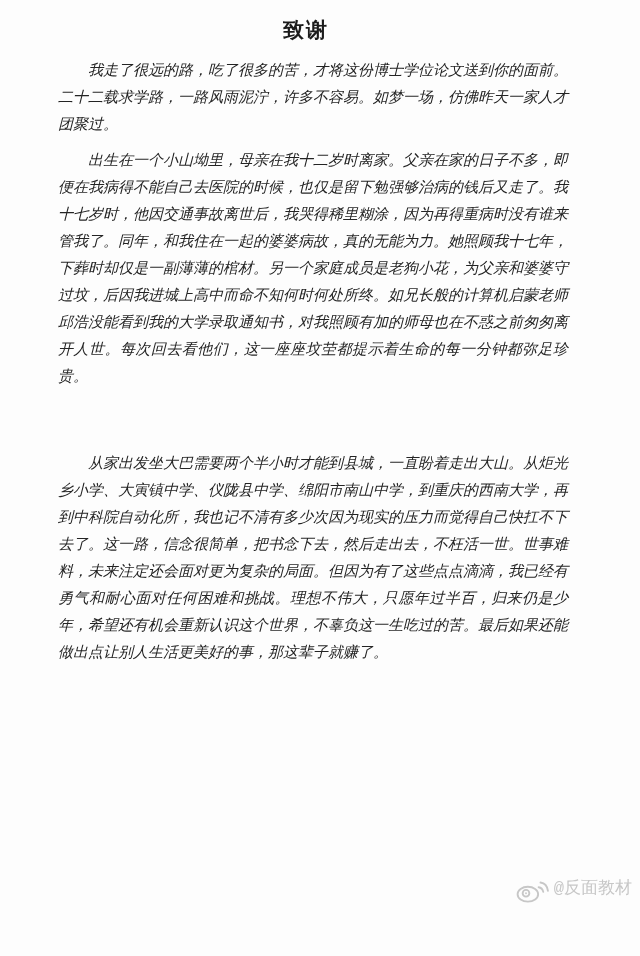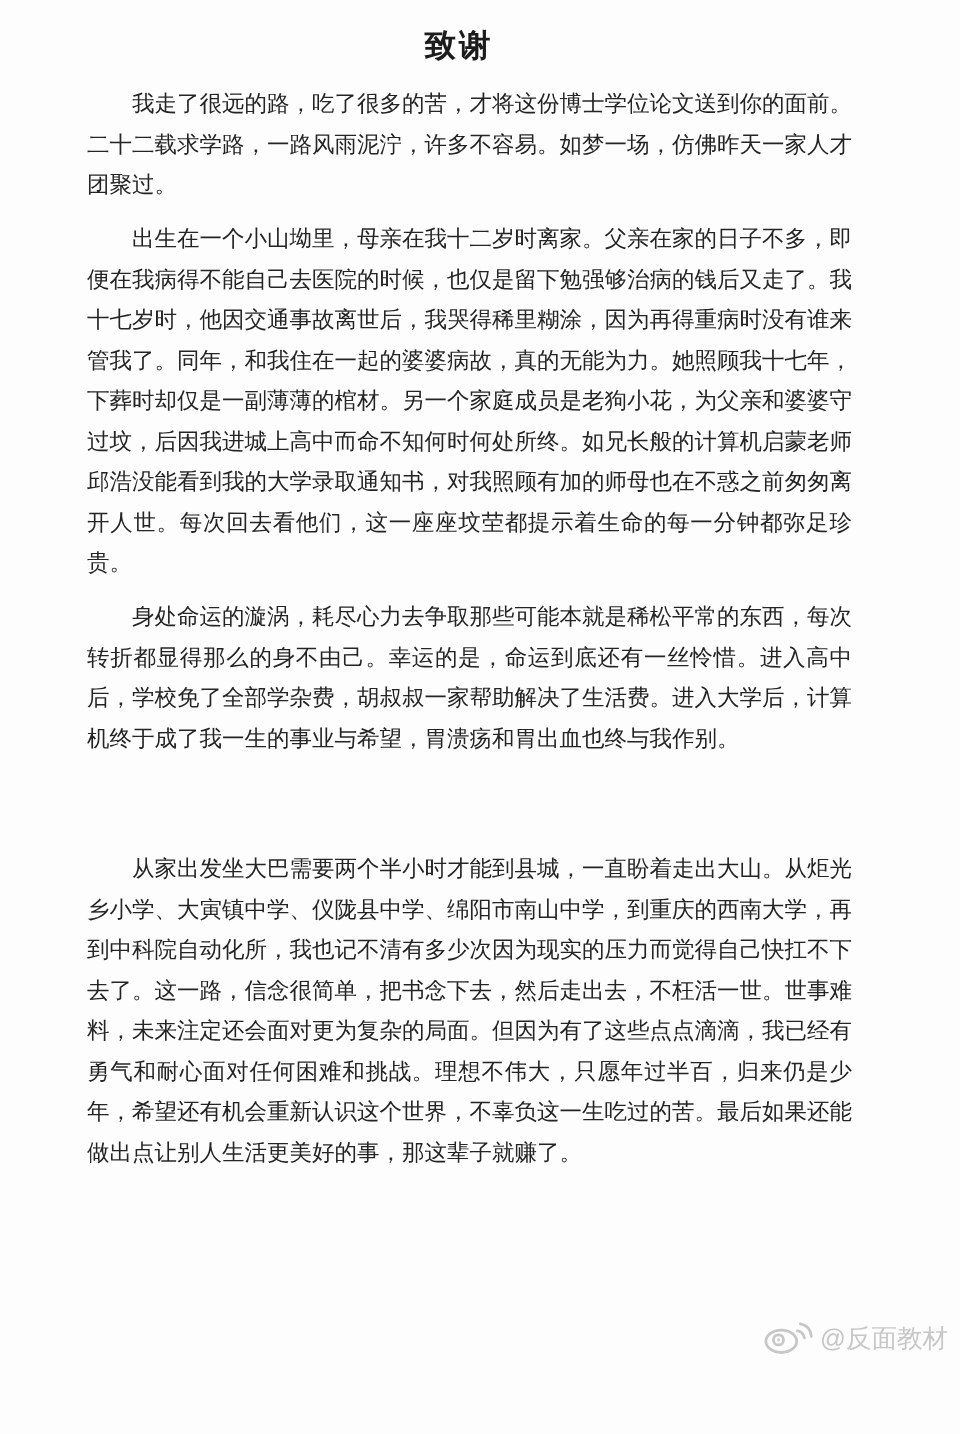--- a/index.html
+++ b/index.html
@@ -26,34 +26,35 @@
     margin: 2px 14px 13px 0;
     color: #1c1c1c;
   }
   .para {
     font-size: 15px;
     line-height: 27px;
     text-align: justify;
     text-indent: 2em;
     margin: 0 0 9px 0;
     color: #242424;
+    font-style: italic;
   }
   .gap-before {
     margin-top: 60px;
   }
   .watermark {
     position: absolute;
     right: 8px;
     bottom: 4px;
     display: flex;
-    align-items: flex-end;
+    align-items: flex-start;
     gap: 2px;
     color: #c7c7c7;
     font-size: 17px;
-    font-family: Liberation Sans, sans-serif;
+    font-family: Liberation Mono, monospace;
     user-select: none;
   }
   .weibo-glyph {
     display: inline-block;
     width: 38px;
     height: 28px;
   }
 </style>
 </head>
 <body>
@@ -61,21 +62,20 @@
 <div class="page">
 
   <h1 class="doc-title">致谢</h1>
 
   <p class="para">我走了很远的路，吃了很多的苦，才将这份博士学位论文送到你的面前。二十二载求学路，一路风雨泥泞，许多不容易。如梦一场，仿佛昨天一家人才团聚过。</p>
 
   <p class="para">出生在一个小山坳里，母亲在我十二岁时离家。父亲在家的日子不多，即便在我病得不能自己去医院的时候，也仅是留下勉强够治病的钱后又走了。我十七岁时，他因交通事故离世后，我哭得稀里糊涂，因为再得重病时没有谁来管我了。同年，和我住在一起的婆婆病故，真的无能为力。她照顾我十七年，下葬时却仅是一副薄薄的棺材。另一个家庭成员是老狗小花，为父亲和婆婆守过坟，后因我进城上高中而命不知何时何处所终。如兄长般的计算机启蒙老师邱浩没能看到我的大学录取通知书，对我照顾有加的师母也在不惑之前匆匆离开人世。每次回去看他们，这一座座坟茔都提示着生命的每一分钟都弥足珍贵。</p>
 
 
 
-  <p class="para">身处命运的漩涡，耗尽心力去争取那些可能本就是稀松平常的东西，每次转折都显得那么的身不由己。幸运的是，命运到底还有一丝怜惜。进入高中后，学校免了全部学杂费，胡叔叔一家帮助解决了生活费。进入大学后，计算机终于成了我一生的事业与希望，胃溃疡和胃出血也终与我作别。</p>
 
   <p class="para gap-before">从家出发坐大巴需要两个半小时才能到县城，一直盼着走出大山。从炬光乡小学、大寅镇中学、仪陇县中学、绵阳市南山中学，到重庆的西南大学，再到中科院自动化所，我也记不清有多少次因为现实的压力而觉得自己快扛不下去了。这一路，信念很简单，把书念下去，然后走出去，不枉活一世。世事难料，未来注定还会面对更为复杂的局面。但因为有了这些点点滴滴，我已经有勇气和耐心面对任何困难和挑战。理想不伟大，只愿年过半百，归来仍是少年，希望还有机会重新认识这个世界，不辜负这一生吃过的苦。最后如果还能做出点让别人生活更美好的事，那这辈子就赚了。</p>
 
   <div class="watermark">
     <span class="weibo-glyph">
       <svg viewBox="0 0 40 30" width="38" height="28" fill="none" stroke="#c7c7c7" stroke-width="2" stroke-linecap="round">
         <ellipse cx="14.5" cy="19.5" rx="11" ry="8"></ellipse>
         <circle cx="12.5" cy="18.5" r="3.6"></circle>
         <circle cx="12.5" cy="18.5" r="1" fill="#c7c7c7" stroke="none"></circle>
         <path d="M26 12 q4 0.5 5 5"></path>

